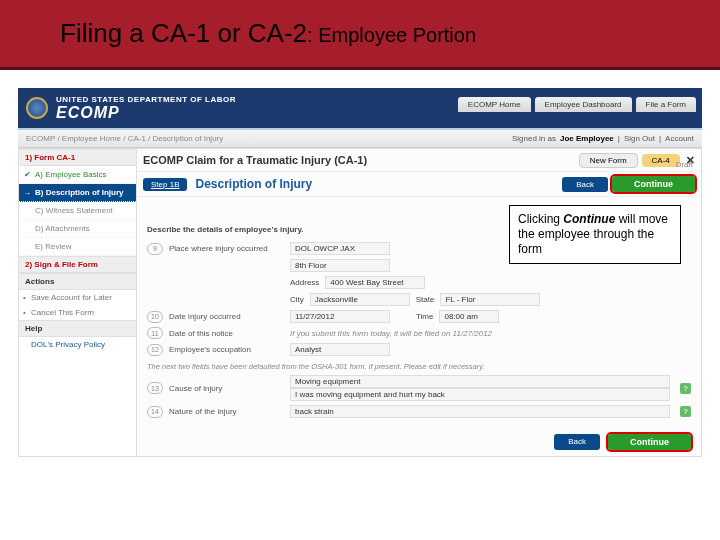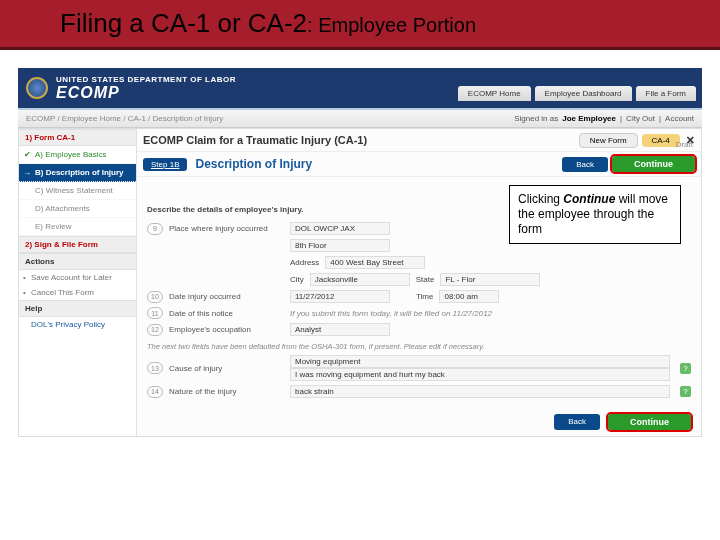--- a/index.html
+++ b/index.html
@@ -1,25 +1,25 @@
 <!DOCTYPE html>
 <html><head>
 <meta charset="utf-8">
 <style>
   * { box-sizing: border-box; margin: 0; padding: 0; }
   body { font-family: Arial, sans-serif; width: 720px; height: 540px; background: #fff; overflow: hidden; }
-  .slide-title-bar { background: #a61d2b; height: 50px; border-bottom: 3px solid #5a0f16; display: flex; align-items: center; padding-left: 60px; }
+  .slide-title-bar { background: #a61d2b; height: 70px; border-bottom: 3px solid #5a0f16; display: flex; align-items: center; padding-left: 60px; }
   .slide-title { color: #000; font-size: 26px; font-weight: 400; }
   .slide-title .sub { font-size: 20px; }
   .app-wrap { padding: 18px 18px 0 18px; }
   .app-header { background: #1c3a6e; height: 42px; position: relative; display: flex; align-items: center; padding: 0 8px; border-bottom: 2px solid #b7cde6; }
   .seal { width: 22px; height: 22px; border-radius: 50%; background: radial-gradient(#5a8bc9,#23457a); border: 2px solid #c9a94a; margin-right: 8px; }
   .dept { color: #fff; font-size: 8px; letter-spacing: .5px; font-weight: bold; }
   .ecomp-logo { color: #fff; font-size: 16px; font-weight: bold; font-style: italic; letter-spacing: 1px; }
-  .top-tabs { position: absolute; right: 6px; bottom: 7px; display: flex; gap: 4px; }
+  .top-tabs { position: absolute; right: 6px; bottom: 16px; display: flex; gap: 4px; }
   .top-tab { background: linear-gradient(#f0f0f0,#d8d8d8); font-size: 8px; padding: 3px 10px; border-radius: 3px 3px 0 0; color: #333; }
   .bc-row { background: linear-gradient(#f5f5f5,#e5e5e5); height: 18px; display: flex; align-items: center; justify-content: space-between; padding: 0 8px; font-size: 8px; color: #555; border-bottom: 1px solid #ccc; }
   .bc-left span { color: #888; }
   .bc-right { display: flex; gap: 4px; align-items: center; }
   .signed-name { font-weight: bold; color: #000; }
   .app-body { display: flex; border: 1px solid #ddd; }
   .sidebar { width: 118px; background: #fff; border-right: 1px solid #e0e0e0; font-size: 8px; }
   .side-h { background: #eee; padding: 3px 6px; font-weight: bold; color: #333; border-top: 1px solid #e0e0e0; border-bottom: 1px solid #e0e0e0; }
   .side-h.red { color: #b00; }
   .side-item { padding: 4px 6px 4px 16px; color: #888; border-bottom: 1px dotted #eee; position: relative; }
@@ -78,21 +78,21 @@
       <div class="top-tab">Employee Dashboard</div>
       <div class="top-tab">File a Form</div>
     </div>
   </div>
   <div class="bc-row">
     <div class="bc-left"><span>ECOMP / Employee Home / CA-1 / Description of Injury</span></div>
     <div class="bc-right">
       <span>Signed in as</span>
       <span class="signed-name">Joe Employee</span>
       <span>|</span>
-      <span>City Out</span>
+      <span>Sign Out</span>
       <span>|</span>
       <span>Account</span>
     </div>
   </div>
 
   <div class="app-body">
     <div class="sidebar">
       <div class="side-h red">1) Form CA-1</div>
       <div class="side-item done">A) Employee Basics</div>
       <div class="side-item active">B) Description of Injury</div>

